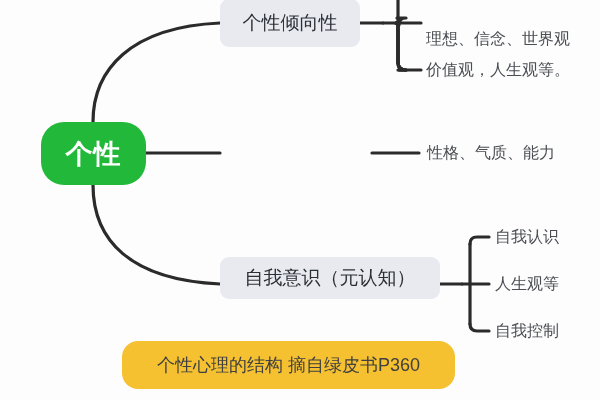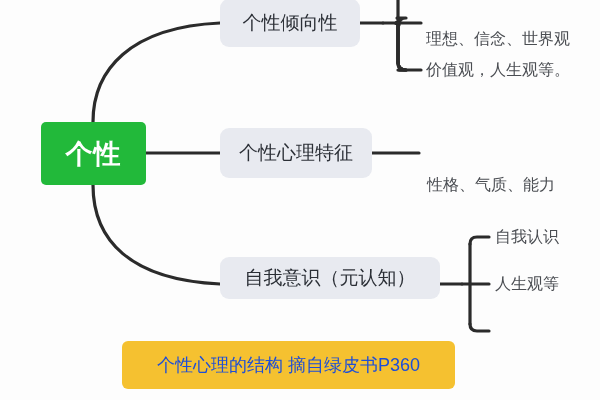--- a/index.html
+++ b/index.html
@@ -32,21 +32,21 @@
     justify-content: center;
     box-sizing: border-box;
     white-space: nowrap;
   }
   .root-node {
     left: 41px;
     top: 122px;
     width: 105px;
     height: 63px;
     background: #22b93a;
-    border-radius: 5px;
+    border-radius: 23px;
     color: #ffffff;
     font-size: 27px;
     font-weight: bold;
     letter-spacing: 1px;
   }
   .branch-node {
     background: #e8eaf0;
     border-radius: 9px;
     color: #2b2f36;
     font-size: 19px;
@@ -60,22 +60,22 @@
     color: #4a4d52;
     white-space: nowrap;
     transform: translateY(-50%);
   }
   .caption-node {
     left: 122px;
     top: 341px;
     width: 333px;
     height: 48px;
     background: #f5c130;
-    border-radius: 6px;
-    color: #1d4ed8;
+    border-radius: 16px;
+    color: #404040;
     font-size: 18px;
   }
 </style>
 </head>
 <body>
 
 <div id="canvas">
 
   <svg id="wires" viewBox="0 0 600 400" width="600" height="400" xmlns="http://www.w3.org/2000/svg">
     <g fill="none" stroke="#2b2b2b" stroke-width="3.2" stroke-linecap="round" stroke-linejoin="round">
@@ -123,36 +123,34 @@
   </svg>
 
   <div class="node root-node">
     <span>个性</span>
   </div>
 
   <div class="node branch-node branch-1">
     <span>个性倾向性</span>
   </div>
 
-  <div class="node branch-node branch-2">
-    <span>个性心理特征</span>
-  </div>
 
   <div class="node branch-node branch-3">
     <span>自我意识（元认知）</span>
   </div>
 
   <div class="leaf" style="left:426px; top:39px;">理想、信念、世界观</div>
 
   <div class="leaf" style="left:426px; top:70px;">价值观，人生观等。</div>
 
-  <div class="leaf" style="left:427px; top:153px;margin-top:32px;">性格、气质、能力</div>
+  <div class="leaf" style="left:427px; top:153px;">性格、气质、能力</div>
 
   <div class="leaf" style="left:495px; top:237px;font-family:Liberation Serif, serif;">自我认识</div>
 
   <div class="leaf" style="left:495px; top:284px;">人生观等</div>
 
+  <div class="leaf" style="left:495px; top:331px;">自我控制</div>
 
   <div class="node caption-node">
     <span>个性心理的结构  摘自绿皮书P360</span>
   </div>
 
 </div>
 
 </body></html>

